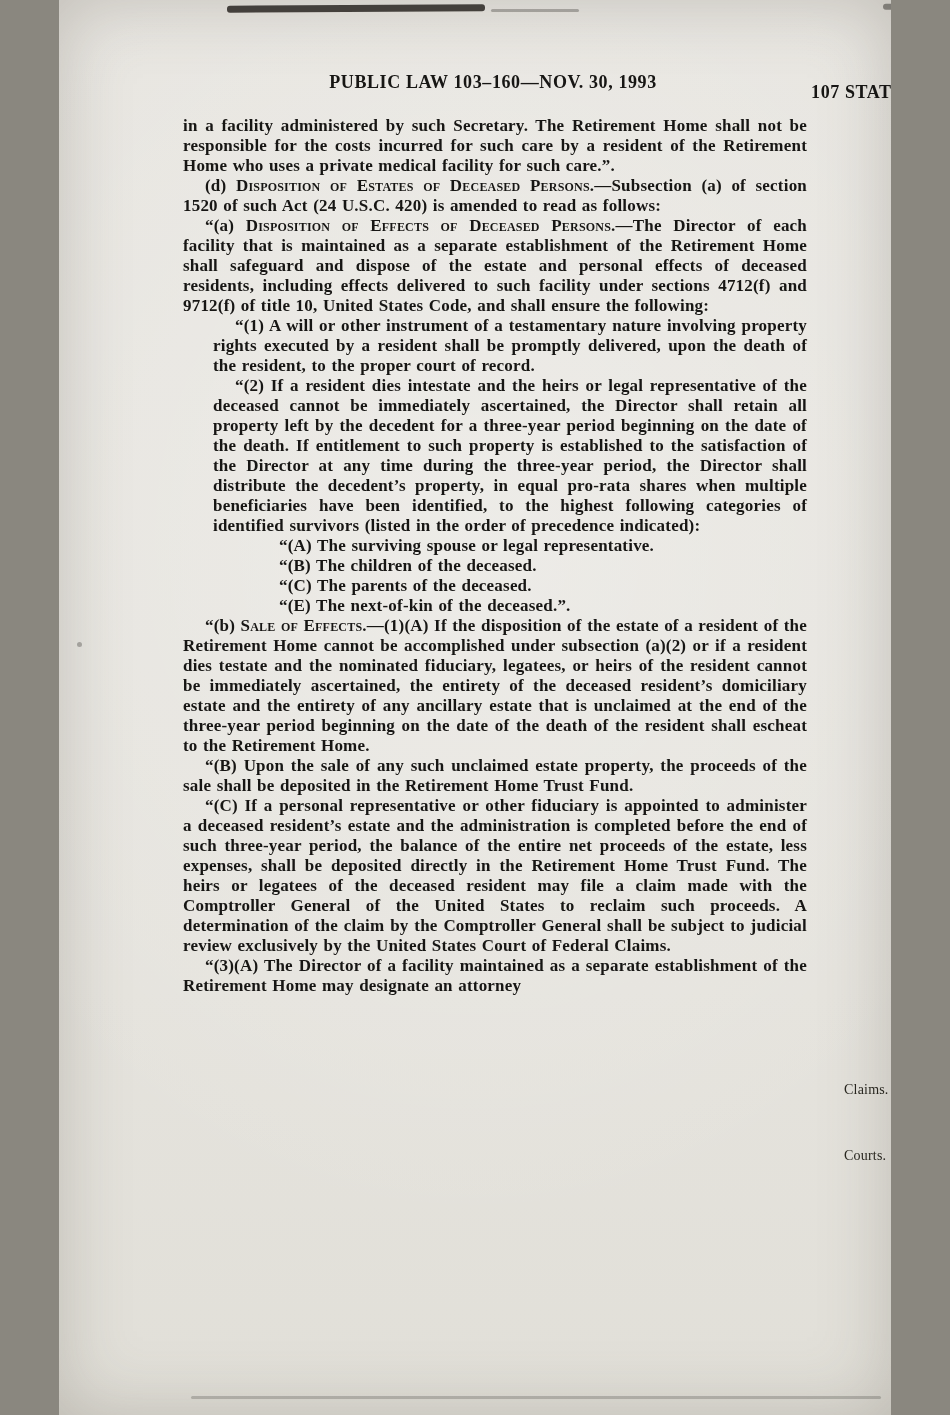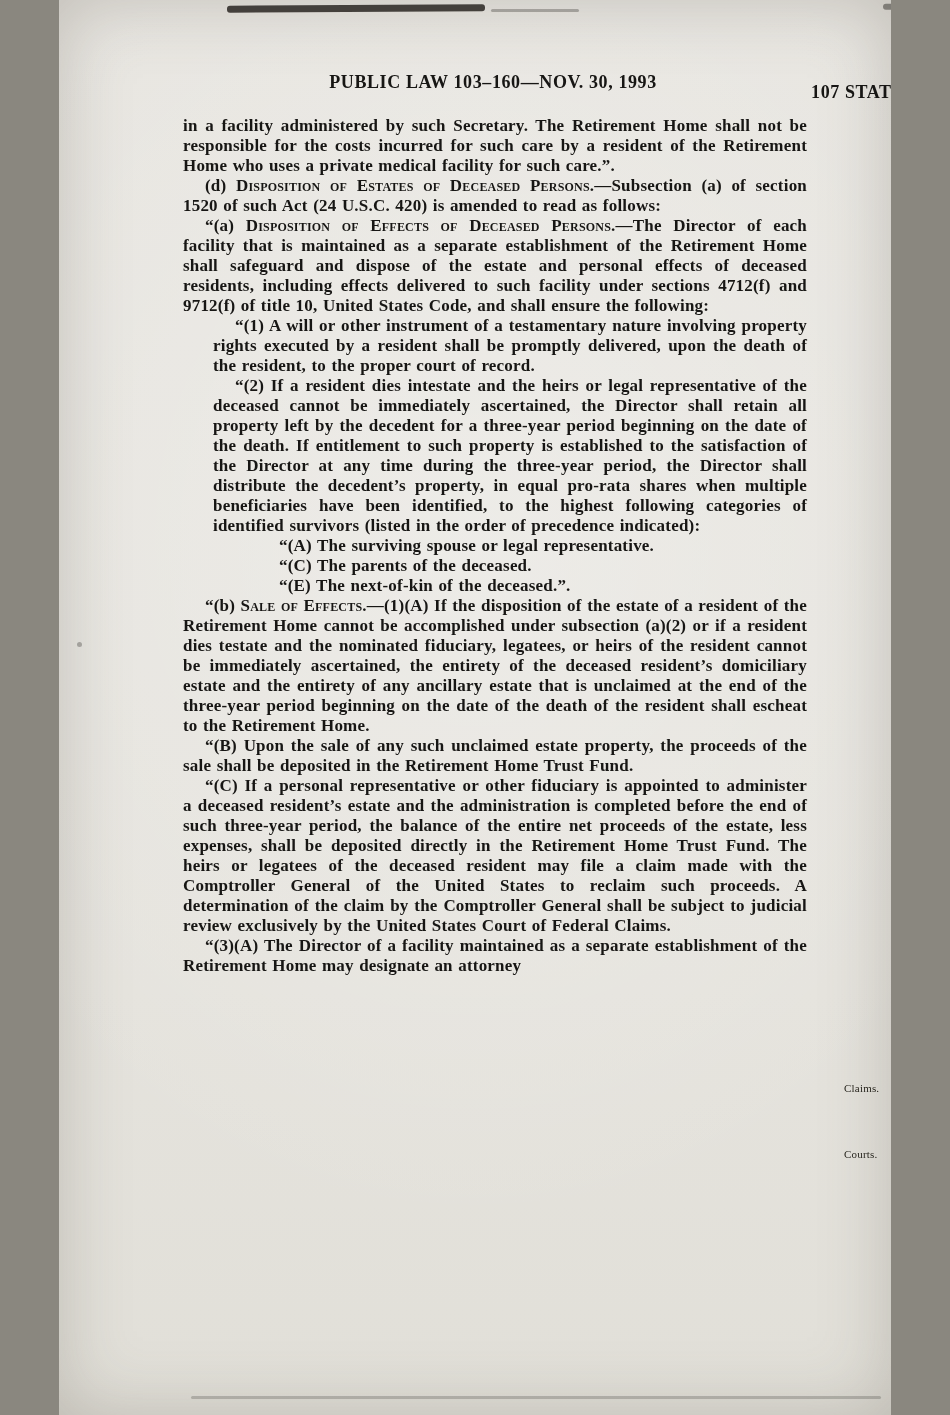--- a/index.html
+++ b/index.html
@@ -68,21 +68,21 @@
   .ind-0 { margin-left: 4px; }
   .ind-1 { margin-left: 34px; }
   .ind-2 { margin-left: 100px; }
   .sc { font-variant: small-caps; }
 
   
   .margin-note {
     position: absolute;
     left: 785px;
     font-weight: 400;
-    font-size: 11px;
+    font-size: 14px;
     letter-spacing: 0.2px;
     color: #28261f;
   }
   .note-claims { top: 1082px; }
   .note-courts { top: 1148px; }
 
   
   .artifact {
     position: absolute;
     background: #221f1b;
@@ -115,20 +115,21 @@
     <span class="header-stat">107 STAT. 1631</span>
   </div>
 
   <div class="body-text">
       <p class="para ind-0"><span>in a facility administered by such Secretary. The Retirement Home shall not be responsible for the costs incurred for such care by a resident of the Retirement Home who uses a private medical facility for such care.”.</span></p>
       <p class="para ind-0 fl"><span>(d) </span><span class="sc">Disposition of Estates of Deceased Persons</span><span>.—Subsection (a) of section 1520 of such Act (24 U.S.C. 420) is amended to read as follows:</span></p>
       <p class="para ind-0 fl"><span>“(a) </span><span class="sc">Disposition of Effects of Deceased Persons</span><span>.—The Director of each facility that is maintained as a separate establishment of the Retirement Home shall safeguard and dispose of the estate and personal effects of deceased residents, including effects delivered to such facility under sections 4712(f) and 9712(f) of title 10, United States Code, and shall ensure the following:</span></p>
       <p class="para ind-1 fl"><span>“(1) A will or other instrument of a testamentary nature involving property rights executed by a resident shall be promptly delivered, upon the death of the resident, to the proper court of record.</span></p>
       <p class="para ind-1 fl"><span>“(2) If a resident dies intestate and the heirs or legal representative of the deceased cannot be immediately ascertained, the Director shall retain all property left by the decedent for a three-year period beginning on the date of the death. If entitlement to such property is established to the satisfaction of the Director at any time during the three-year period, the Director shall distribute the decedent’s property, in equal pro-rata shares when multiple beneficiaries have been identified, to the highest following categories of identified survivors (listed in the order of precedence indicated):</span></p>
       <p class="para ind-2"><span>“(A) The surviving spouse or legal representative.</span></p>
+      <p class="para ind-2"><span>“(B) The children of the deceased.</span></p>
       <p class="para ind-2"><span>“(C) The parents of the deceased.</span></p>
       <p class="para ind-2"><span>“(E) The next-of-kin of the deceased.”.</span></p>
       <p class="para ind-0 fl"><span>“(b) </span><span class="sc">Sale of Effects</span><span>.—(1)(A) If the disposition of the estate of a resident of the Retirement Home cannot be accomplished under subsection (a)(2) or if a resident dies testate and the nominated fiduciary, legatees, or heirs of the resident cannot be immediately ascertained, the entirety of the deceased resident’s domiciliary estate and the entirety of any ancillary estate that is unclaimed at the end of the three-year period beginning on the date of the death of the resident shall escheat to the Retirement Home.</span></p>
       <p class="para ind-0 fl"><span>“(B) Upon the sale of any such unclaimed estate property, the proceeds of the sale shall be deposited in the Retirement Home Trust Fund.</span></p>
       <p class="para ind-0 fl"><span>“(C) If a personal representative or other fiduciary is appointed to administer a deceased resident’s estate and the administration is completed before the end of such three-year period, the balance of the entire net proceeds of the estate, less expenses, shall be deposited directly in the Retirement Home Trust Fund. The heirs or legatees of the deceased resident may file a claim made with the Comptroller General of the United States to reclaim such proceeds. A determination of the claim by the Comptroller General shall be subject to judicial review exclusively by the United States Court of Federal Claims.</span></p>
       <p class="para ind-0 fl"><span>“(3)(A) The Director of a facility maintained as a separate establishment of the Retirement Home may designate an attorney</span></p>
     </div>
 
   <div class="margin-note note-claims">Claims.</div>
   <div class="margin-note note-courts">Courts.</div>

